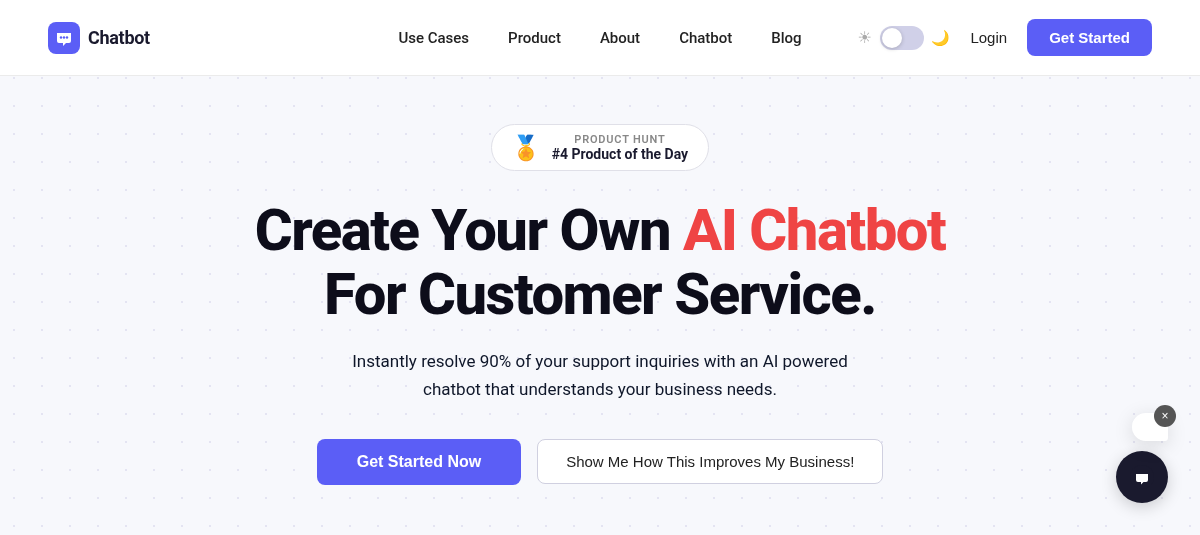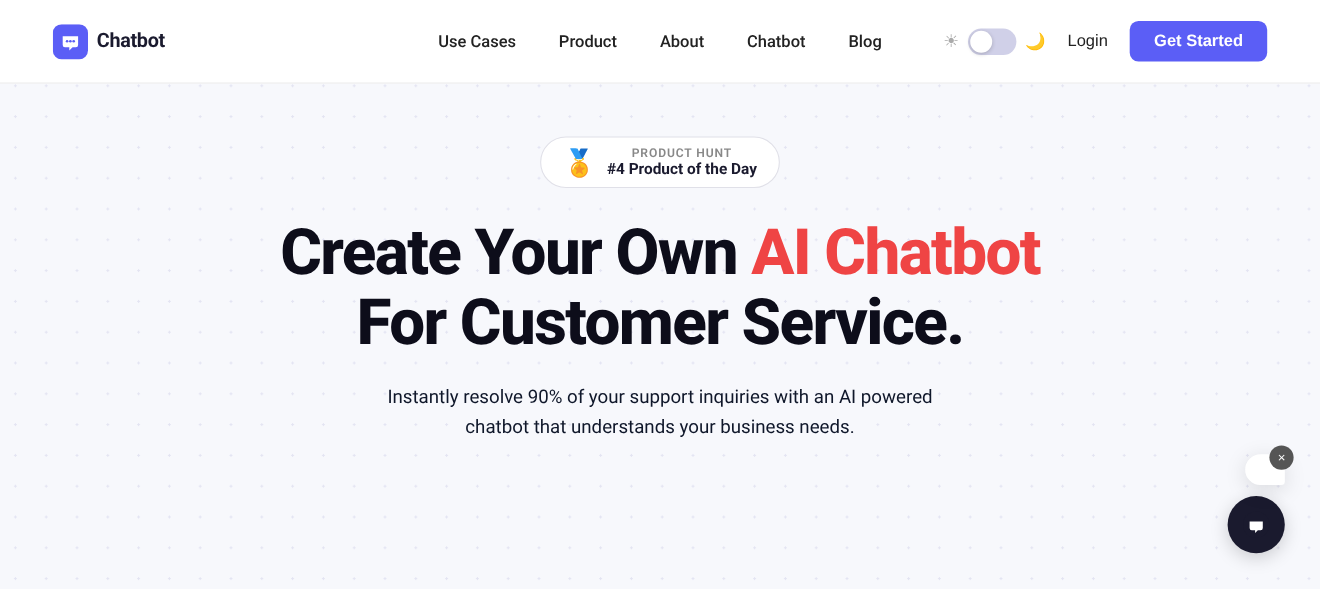--- a/index.html
+++ b/index.html
@@ -303,20 +303,24 @@
     </div>
   </div>
 
   <h1 class="hero-title">
     <span>Create Your Own </span><span class="highlight">AI Chatbot</span><br>
     <span>For Customer Service.</span>
   </h1>
 
   <p class="hero-subtitle">Instantly resolve 90% of your support inquiries with an AI powered chatbot that understands your business needs.</p>
 
+  <div class="hero-cta-row">
+    <button class="get-started-main-btn">Get Started Now</button>
+    <button class="show-me-btn">Show Me How This Improves My Business!</button>
+  </div>
 </section>
 
 <div class="chat-widget">
   <div class="chat-bubble">
     <button class="chat-close-btn">×</button>
   </div>
   <button class="chat-launcher">
     <svg width="26" height="26" viewBox="0 0 26 26" fill="none">
       <circle cx="13" cy="13" r="12" fill="#1a1a2e"></circle>
       <path d="M7 10h12v6a2 2 0 01-2 2h-2.5L12 20.5V18H9a2 2 0 01-2-2V10z" fill="#fff"></path>

